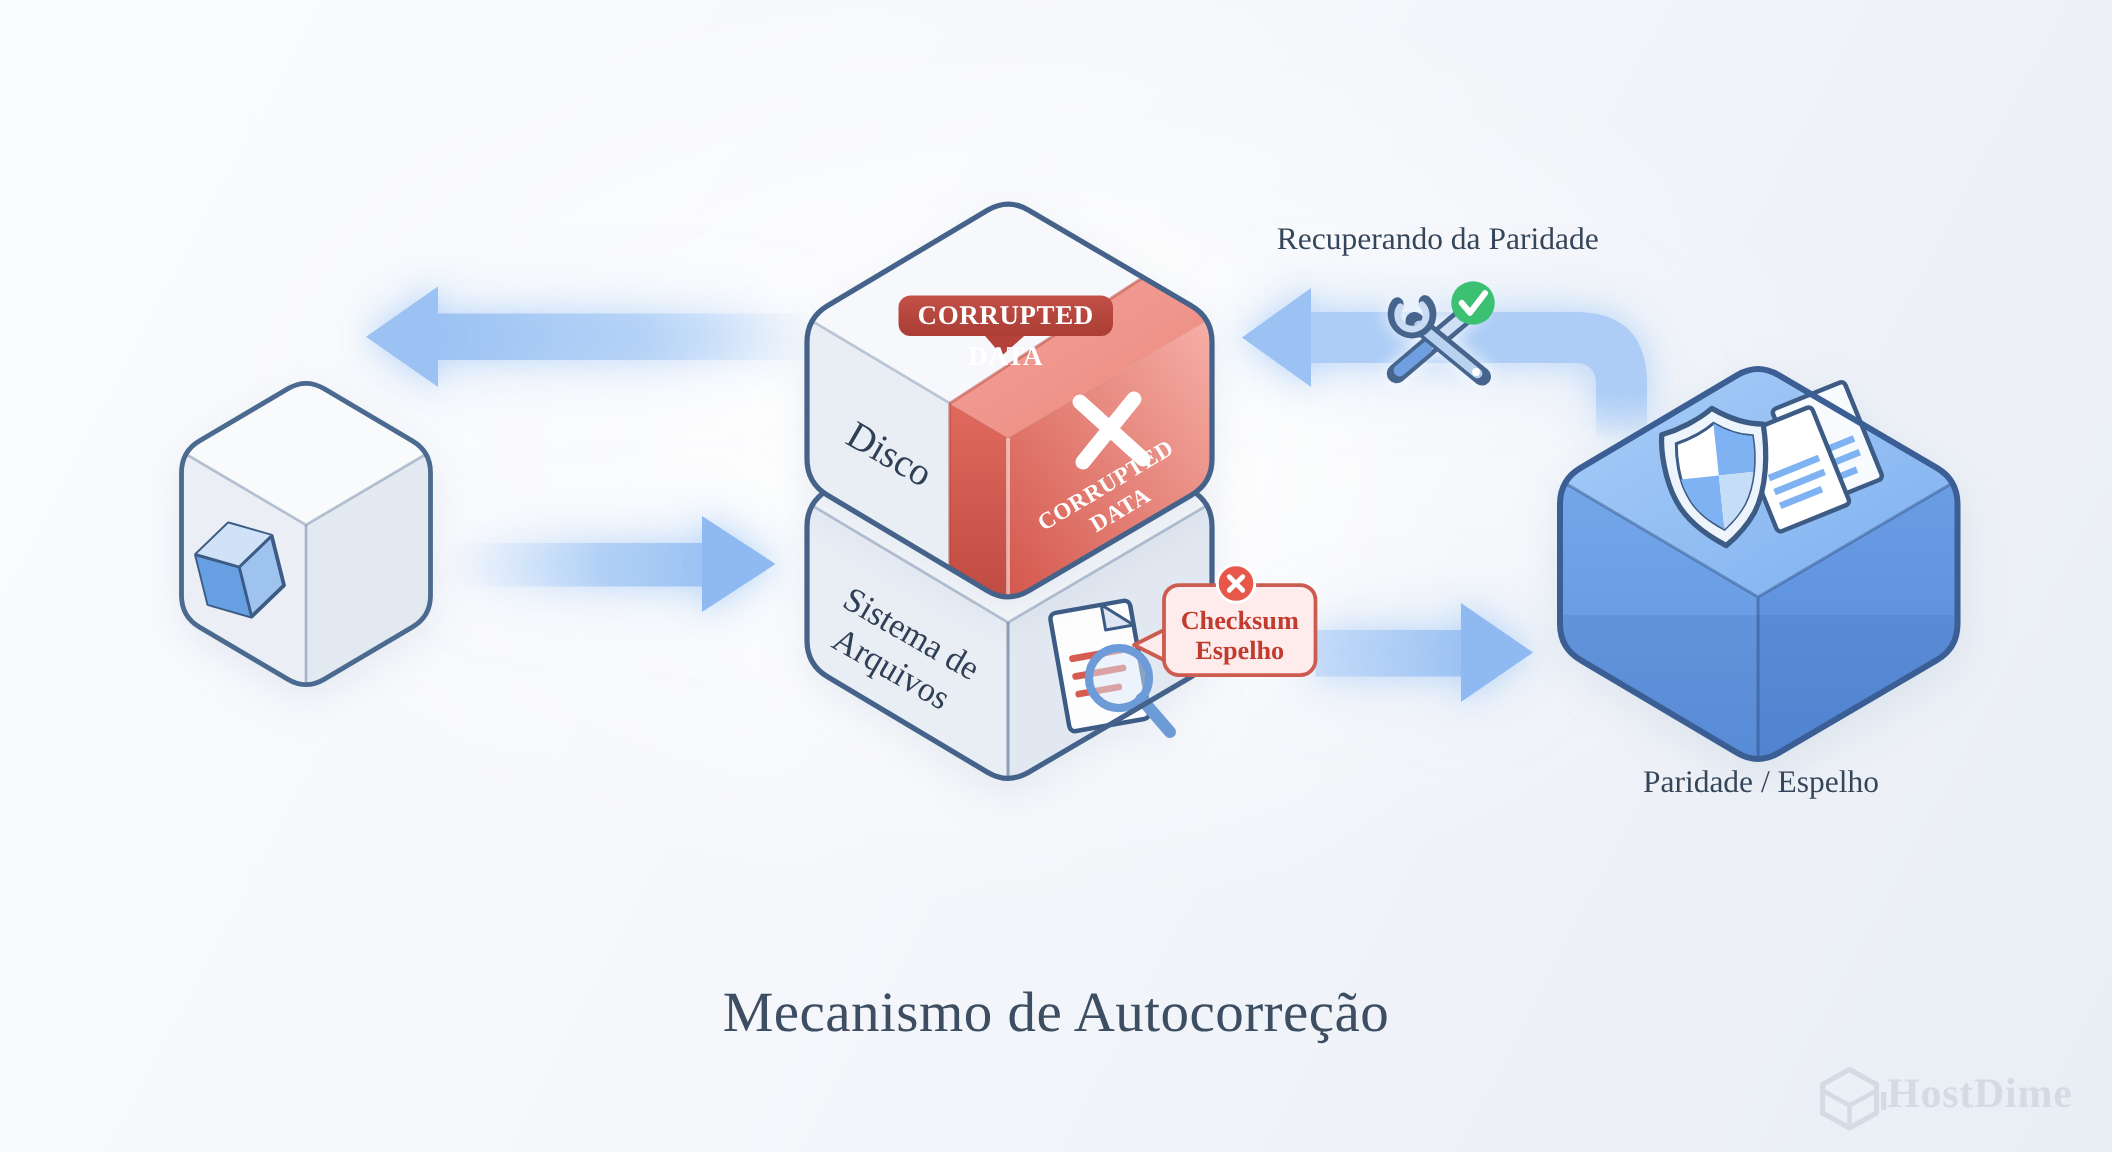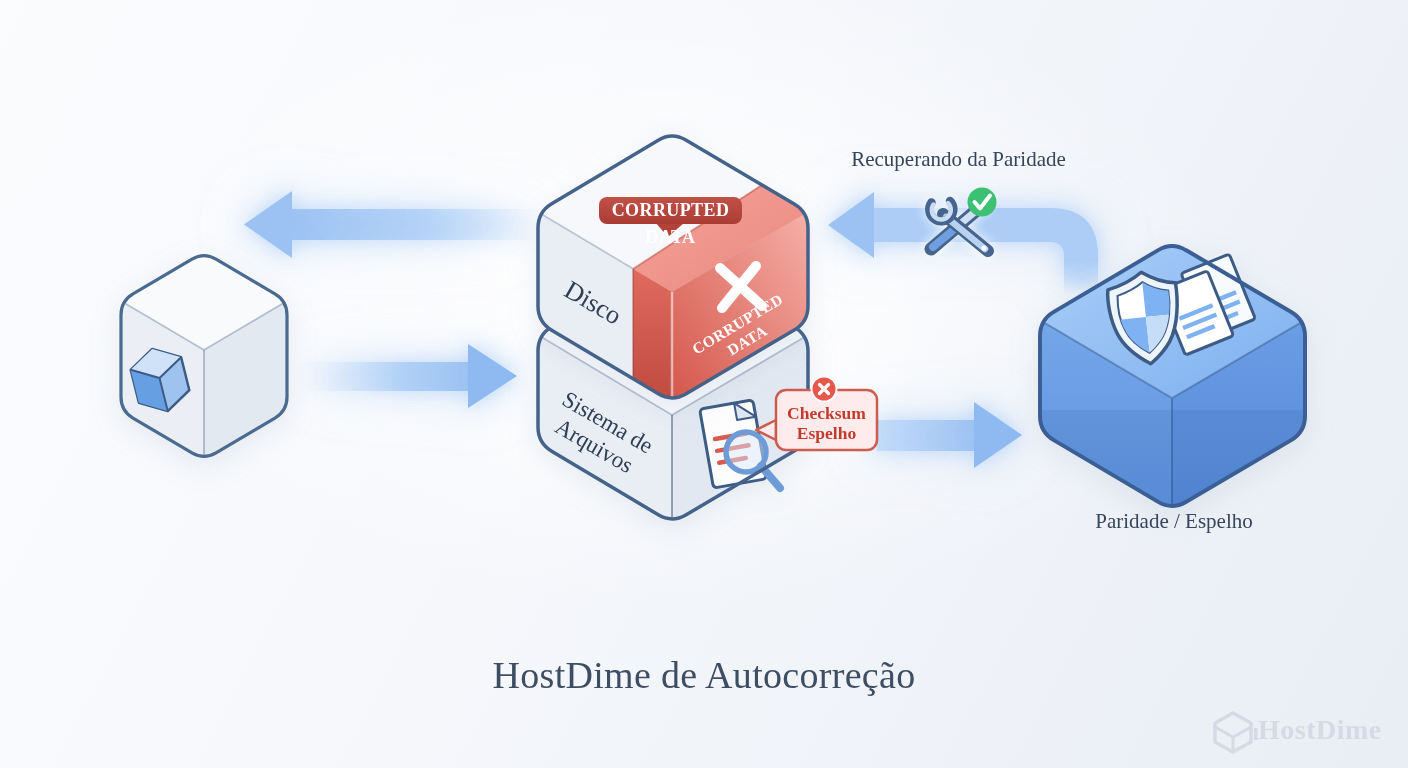--- a/index.html
+++ b/index.html
@@ -289,16 +289,16 @@
   <div>DATA</div>
 </div>
 
 <div class="txt checksum-text">
   <div>Checksum</div>
   <div>Espelho</div>
 </div>
 
 <div class="txt lbl paridade">Paridade / Espelho</div>
 
-<div class="txt title">HostDime de Autocorreção</div>
+<div class="txt title">Mecanismo de Autocorreção</div>
 <div class="txt watermark">HostDime</div>
 
 </div>
 
 </body></html>

